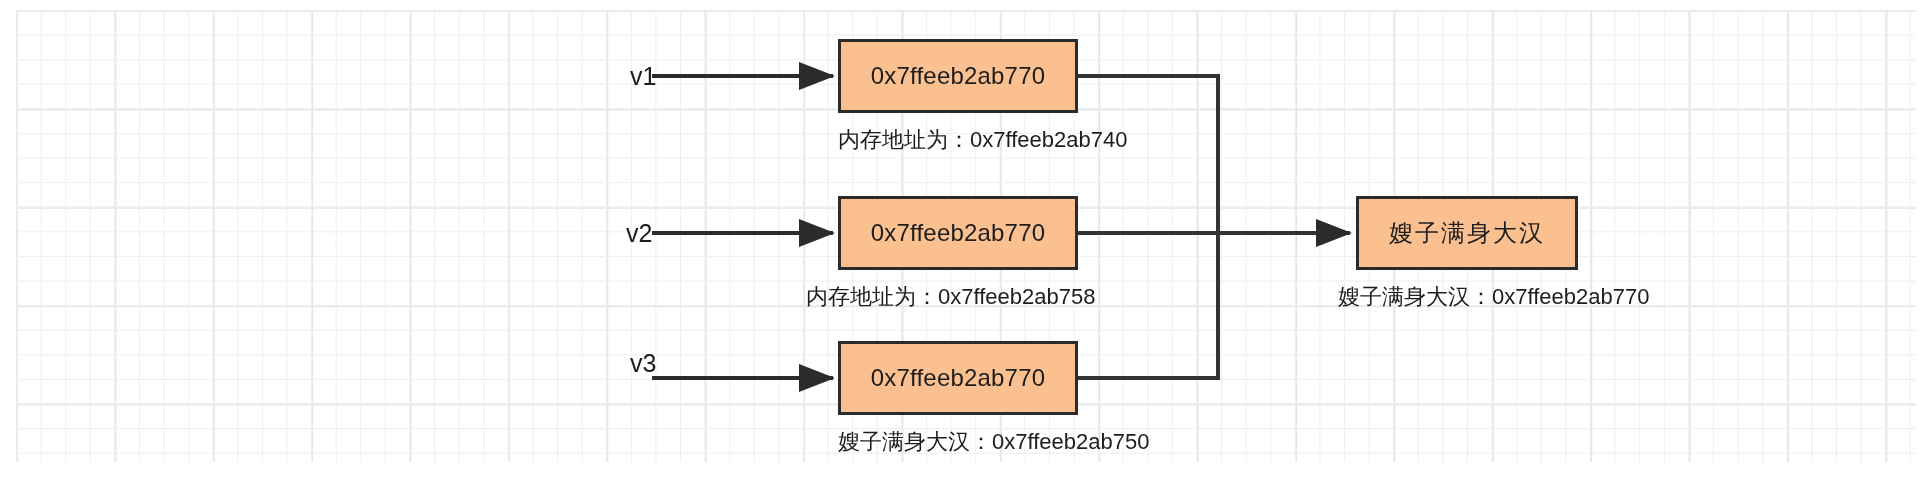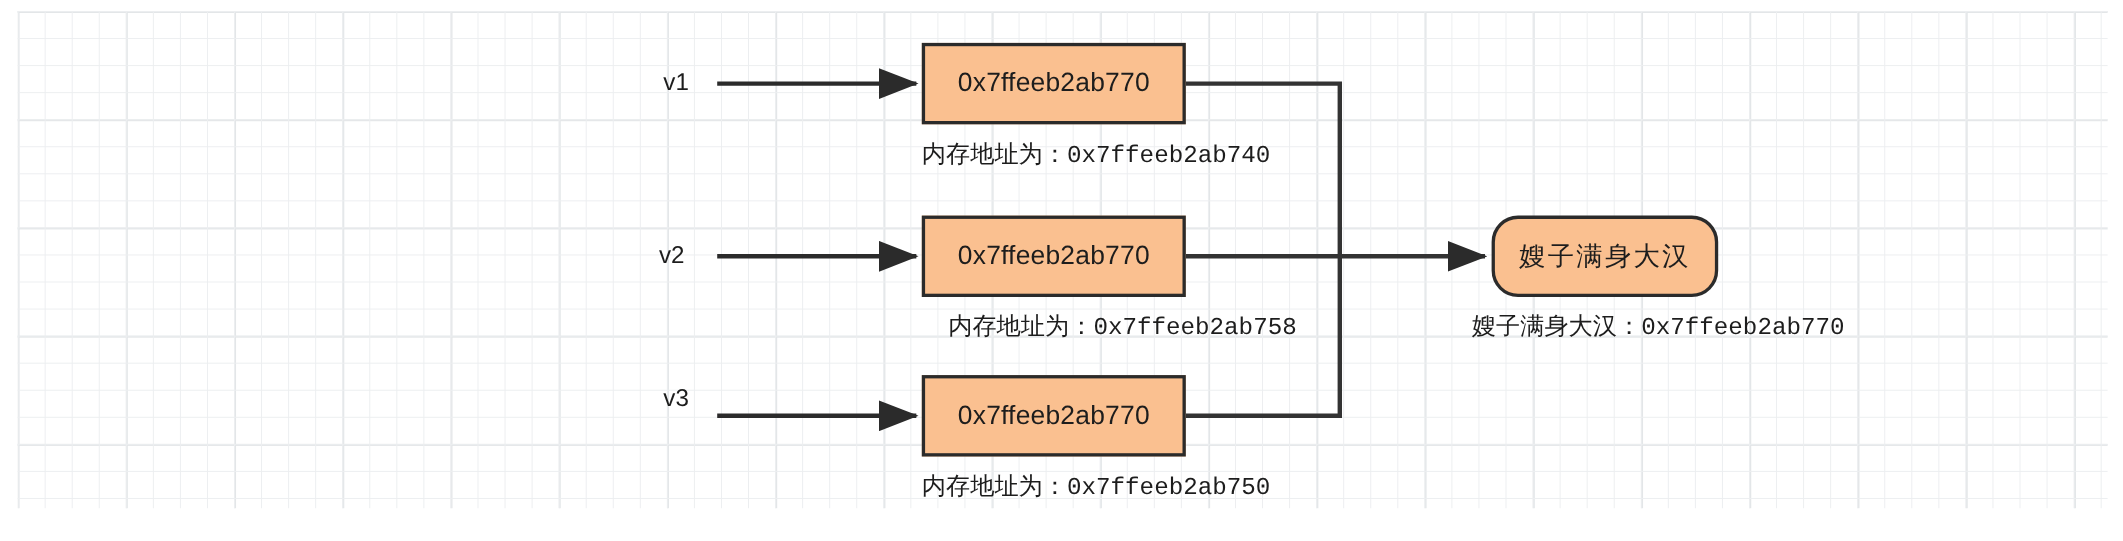--- a/index.html
+++ b/index.html
@@ -62,28 +62,29 @@
   .node-box.cjk {
     font-family: "DejaVu Sans", "Liberation Sans", sans-serif;
     letter-spacing: 2px;
   }
   
   .caption {
     position: absolute;
     font-size: 22px;
     color: #1d1d1d;
     white-space: nowrap;
-    font-family: Liberation Mono, monospace;
+    font-family: Liberation Sans, sans-serif;
   }
   .var-label {
     position: absolute;
-    font-size: 22px;
+    font-size: 25px;
     color: #1d1d1d;
     white-space: nowrap;
     font-family: "Liberation Sans", sans-serif;
+    margin-left: 27px;
   }
 </style>
 </head>
 <body>
 
 <div id="canvas">
 
   <div id="grid"></div>
 
   <svg id="svg-layer" viewBox="0 0 1930 492" xmlns="http://www.w3.org/2000/svg">
@@ -107,21 +108,21 @@
   </svg>
 
   <div class="var-label" style="left:603px; top:62px;">v1</div>
   <div class="var-label" style="left:599px; top:219px;">v2</div>
   <div class="var-label" style="left:603px; top:349px;">v3</div>
 
   <div class="node-box" style="left:838px; top:39px; width:240px; height:74px;">0x7ffeeb2ab770</div>
   <div class="caption" style="left:838px; top:125px;">内存地址为：0x7ffeeb2ab740</div>
 
   <div class="node-box" style="left:838px; top:196px; width:240px; height:74px;">0x7ffeeb2ab770</div>
-  <div class="caption" style="left:862px; top:282px;">内存地址为：0x7ffeeb2ab758</div>
+  <div class="caption" style="left:806px; top:282px;">内存地址为：0x7ffeeb2ab758</div>
 
   <div class="node-box" style="left:838px; top:341px; width:240px; height:74px;">0x7ffeeb2ab770</div>
-  <div class="caption" style="left:838px; top:427px;">内存地址为：0x7ffeeb2ab750</div>
+  <div class="caption" style="left:838px; top:427px;">嫂子满身大汉：0x7ffeeb2ab750</div>
 
-  <div class="node-box cjk" style="left:1356px; top:196px; width:206px; height:74px;border-radius:24px;">嫂子满身大汉</div>
+  <div class="node-box cjk" style="left:1356px; top:196px; width:222px; height:74px;">嫂子满身大汉</div>
   <div class="caption" style="left:1338px; top:282px;">嫂子满身大汉：0x7ffeeb2ab770</div>
 
 </div>
 
 </body></html>

